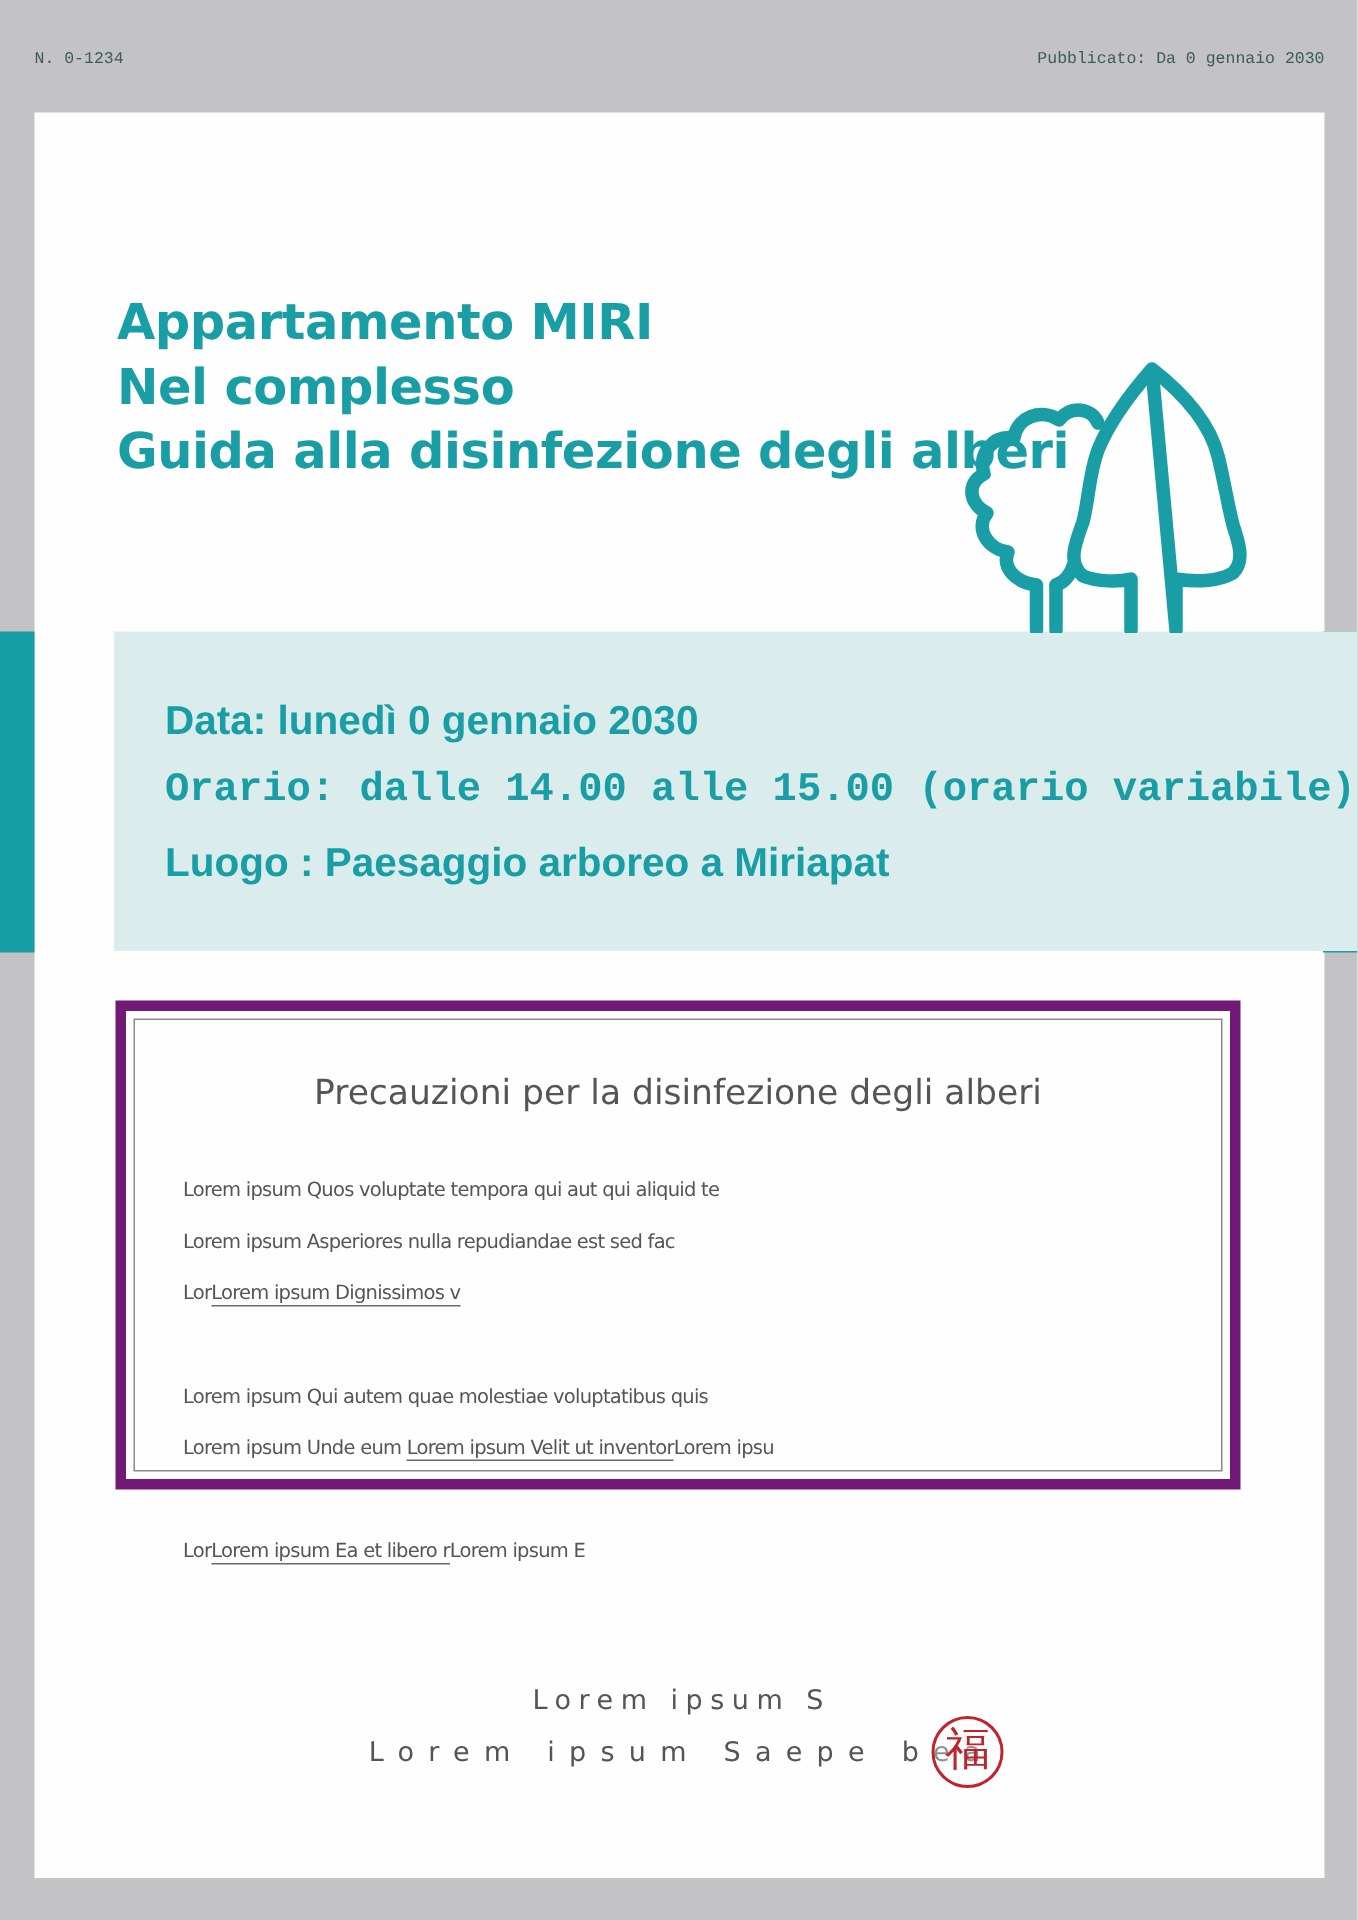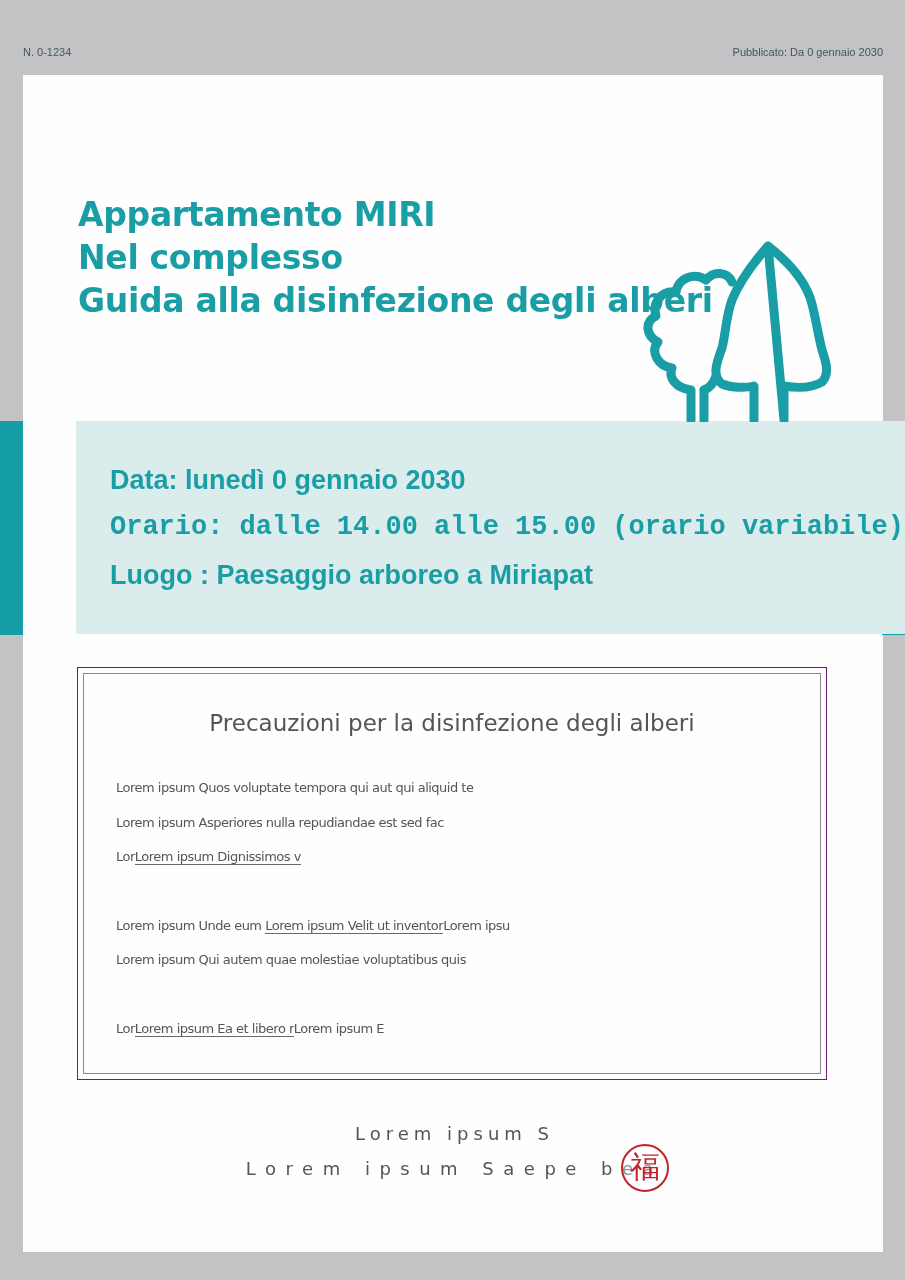--- a/index.html
+++ b/index.html
@@ -4,22 +4,22 @@
   <style>
     html, body { margin: 0; padding: 0; }
     body {
       width: 905px; height: 1280px;
       background: #c3c2c5;
       position: relative;
       overflow: hidden;
       font-family: "DejaVu Sans", sans-serif;
     }
     .topmeta {
-      position: absolute; top: 46px;
-      font-family: Liberation Sans, sans-serif;
+      position: absolute; top: 34px;
+      font-family: Liberation Mono, monospace;
       font-size: 11px; color: #3d5a5e;
     }
     .topmeta.left { left: 23px; }
     .topmeta.right { right: 22px; }
 
     .page {
       position: absolute; left: 23px; top: 75px;
       width: 860px; height: 1177px;
       background: #fefefe;
     }
@@ -60,22 +60,22 @@
       font-weight: bold; font-size: 27px;
       color: #1a9ea5;
       white-space: nowrap;
     }
     .info-line.l1 { top: 44px; }
     .info-line.l2 { top: 91px; font-family: Liberation Mono, monospace; }
     .info-line.l3 { top: 139px; }
 
     .frame-outer {
       position: absolute; left: 77px; top: 667px;
-      width: 750px; height: 413px;
-      border: 1px solid #701a75;
+      width: 750px; height: 326px;
+      border: 7px solid #701a75;
       box-sizing: border-box;
     }
     .frame-inner {
       position: absolute; left: 5px; top: 5px; right: 5px; bottom: 5px;
       border: 1px solid #8a8a8c;
     }
     .prec-title {
       position: absolute; left: 0; right: 0; top: 36px;
       text-align: center;
       font-family: "DejaVu Sans", sans-serif;
@@ -156,22 +156,22 @@
 </div>
 
 <div class="frame-outer">
   <div class="frame-inner">
     <h2 class="prec-title">Precauzioni per la disinfezione degli alberi</h2>
     <div class="body-text">
       <span class="para">Lorem ipsum Quos voluptate tempora qui aut qui aliquid te</span>
       <span class="para">Lorem ipsum Asperiores nulla repudiandae est sed fac</span>
       <span class="para"><span>Lor</span><a href="#">Lorem ipsum Dignissimos v</a></span>
       <span class="gap"></span>
+      <span class="para">Lorem ipsum Qui autem quae molestiae voluptatibus quis</span>
       <span class="para"><span>Lorem ipsum Unde eum </span><a href="#">Lorem ipsum Velit ut inventor</a><span>Lorem ipsu</span></span>
-      <span class="para">Lorem ipsum Qui autem quae molestiae voluptatibus quis</span>
       <span class="gap"></span>
       <span class="para"><span>Lor</span><a href="#">Lorem ipsum Ea et libero r</a><span>Lorem ipsum E</span></span>
     </div>
   </div>
 </div>
 
 <div class="footer-text f1">Lorem ipsum S</div>
 <div class="footer-text f2">Lorem ipsum Saepe bea</div>
 <div class="seal">福</div>
 

